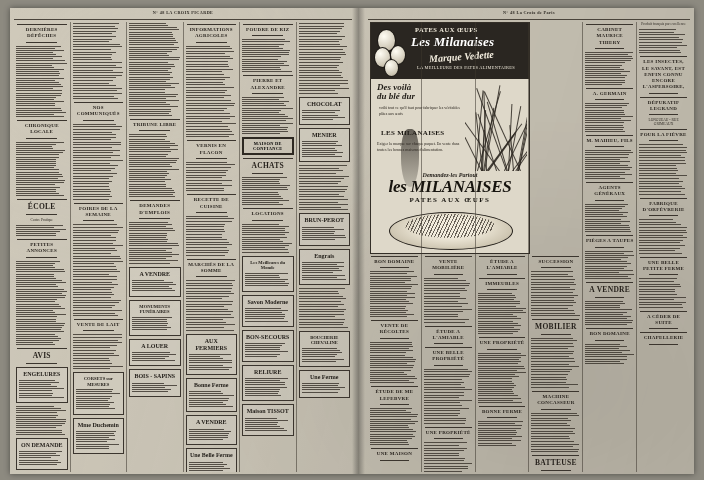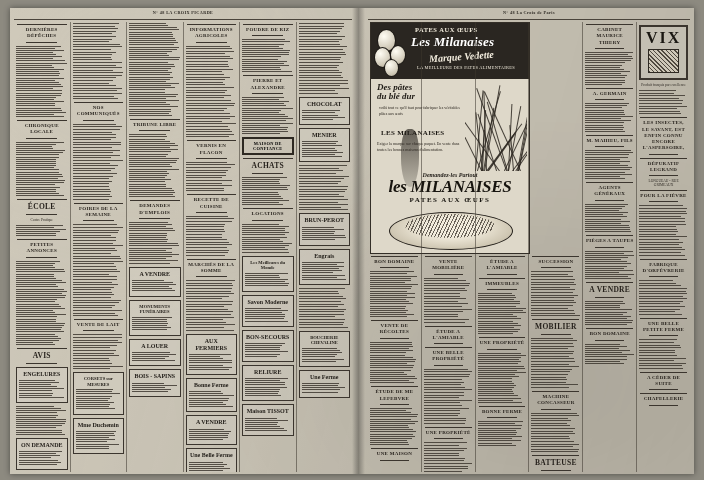--- a/index.html
+++ b/index.html
@@ -1376,21 +1376,21 @@
             <span style="height: 80.208px; left: 20.6902px; bottom: 0px; transform: rotate(-1.86968deg);"></span>
             <span style="height: 44.7884px; left: 22.5112px; bottom: 0px; transform: rotate(35.6377deg);"></span>
             <span style="height: 67.183px; left: 51.9502px; bottom: 0px; transform: rotate(10.3279deg);"></span>
             <span style="height: 87.0669px; left: 19.2358px; bottom: 0px; transform: rotate(10.1995deg);"></span>
             <span style="height: 57.5307px; left: 16.0677px; bottom: 0px; transform: rotate(-26.4561deg);"></span>
             <span style="height: 84.5901px; left: 38.6163px; bottom: 0px; transform: rotate(25.6808deg);"></span>
             <span style="height: 87.6864px; left: 40.6106px; bottom: 0px; transform: rotate(-19.9057deg);"></span>
             <span style="height: 64.4619px; left: 18.4766px; bottom: 0px; transform: rotate(9.20787deg);"></span>
             <span style="height: 59.5808px; left: 31.276px; bottom: 0px; transform: rotate(-18.1583deg);"></span>
           </div>
-        <div class="l1">Des pâtes</div>
+        <div class="l1">Des voilà</div>
         <div class="l1" style="top:13px;">du blé dur</div>
         <div class="l2">voilà tout ce qu'il faut pour fabriquer les véritables pâtes aux œufs</div>
         <div class="l3">LES MILANAISES</div>
         <div class="l4">Exigez la marque sur chaque paquet. En vente dans toutes les bonnes maisons d'alimentation.</div>
       </div>
       <div class="m-demand">Demandez-les Partout</div>
       <div class="m-big">les MILANAISES</div>
       <div class="m-big2">PATES AUX ŒUFS</div>
       <div id="plate">
         <div class="dish"></div>
@@ -1910,24 +1910,20 @@
               <i style="width: 75%;"></i>
               <i style="width: 99%;"></i>
               <i style="width: 85%;"></i>
               <i style="width: 86%;"></i>
               <i style="width: 72%;"></i>
               <i style="width: 80%;"></i>
             </div>
           </div>
         </div>
         <div class="col">
-          <div class="blk boxed heavy">
-            <div class="vix">VIX</div>
-            <div class="cut" style="width: 70%; height: 22px;"></div>
-          </div>
           <div class="blk">
             <div class="sub">Produit français par excellence</div>
           </div>
           <div class="blk">
             <div class="tx">
               <i style="width: 76%;"></i>
               <i style="width: 72%;"></i>
               <i style="width: 94%;"></i>
               <i style="width: 82%;"></i>
               <i style="width: 90%;"></i>

